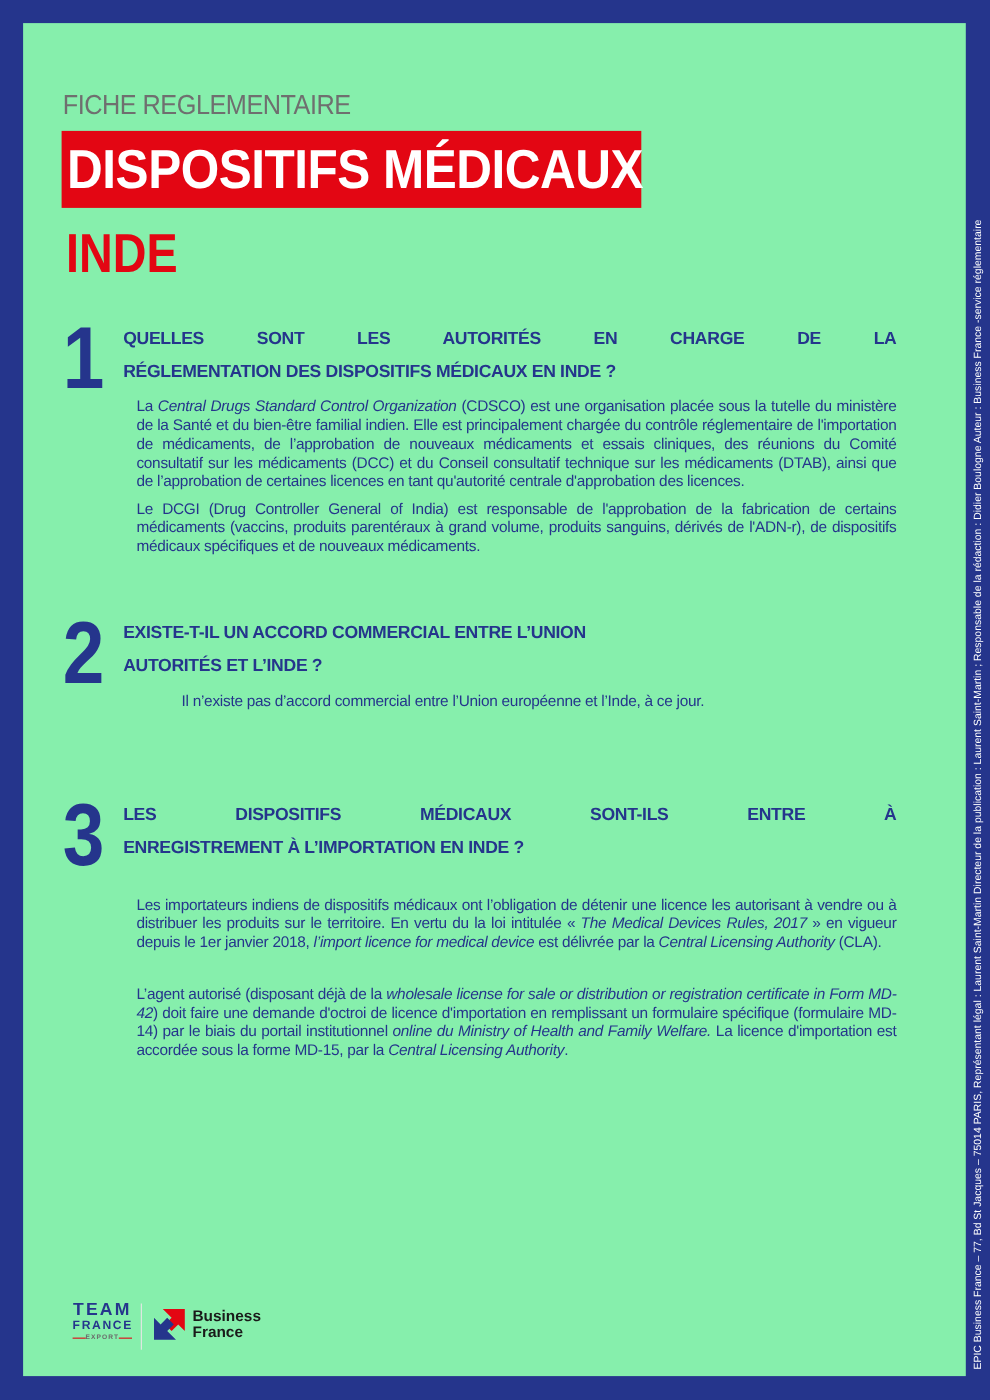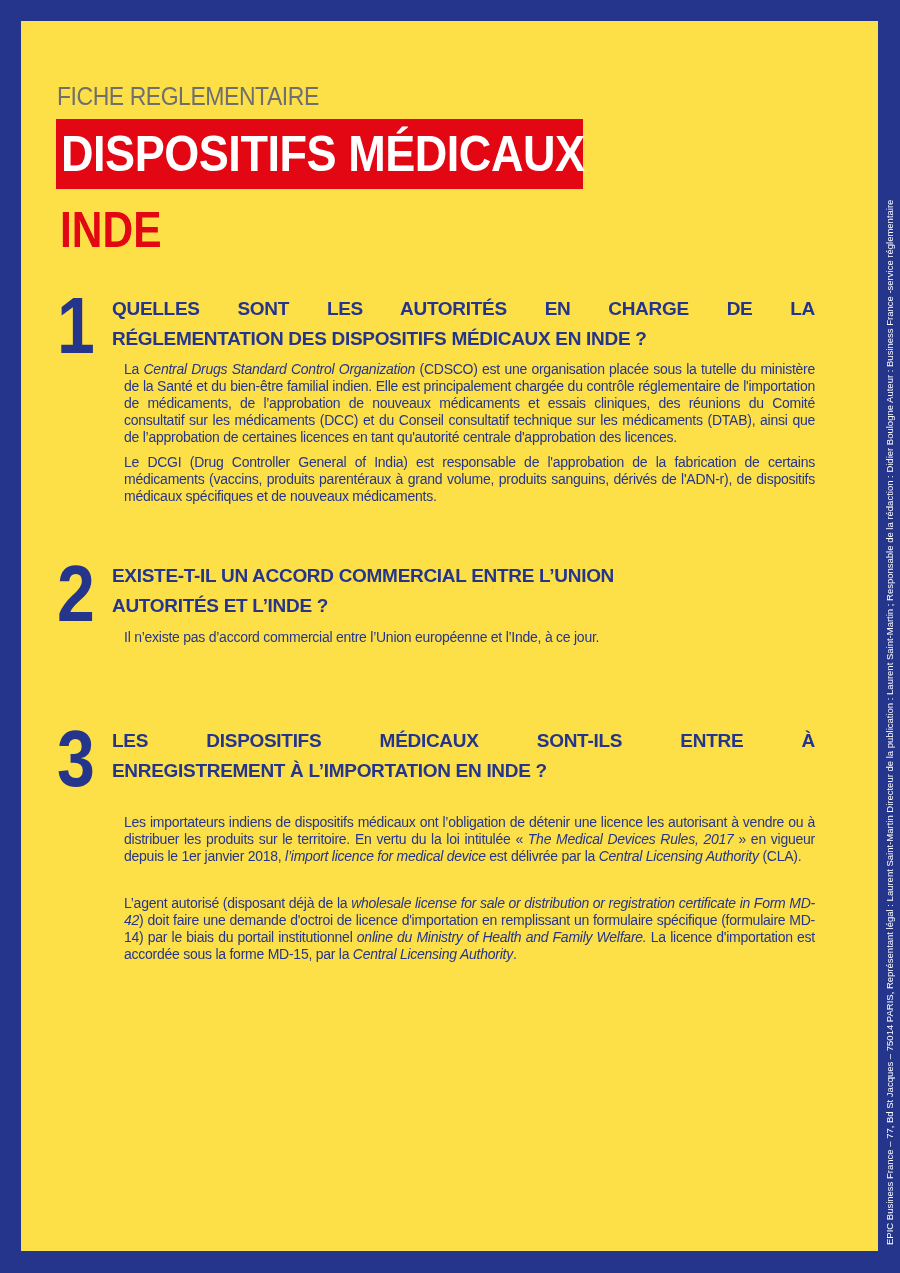--- a/index.html
+++ b/index.html
@@ -7,21 +7,21 @@
     width: 900px; height: 1273px;
     background: #25358c;
     position: relative;
     overflow: hidden;
     font-family: "Liberation Sans", sans-serif;
   }
   .page {
     position: absolute;
     left: 21px; top: 21px;
     width: 857px; height: 1230px;
-    background: #fde047;
+    background: #86efac;
   }
   .kicker {
     position: absolute;
     left: 36px; top: 61px;
     font-size: 25px;
     color: #6f6f6f;
     letter-spacing: -0.5px;
     transform: scaleX(0.92);
     transform-origin: left top;
   }
@@ -55,21 +55,21 @@
     left: 36px;
     font-size: 80px; font-weight: bold;
     color: #25358c;
     line-height: 1;
     transform: scaleX(0.85);
     transform-origin: left top;
   }
   .q {
     position: absolute;
     left: 91px; width: 703px;
-    font-size: 19px; font-weight: bold;
+    font-size: 16px; font-weight: bold;
     color: #25358c;
     line-height: 30px;
     text-align: justify;
     letter-spacing: -0.3px;
   }
   .q .line1 { display: block; text-align-last: justify; }
   .q .line2 { display: block; }
   .body-text {
     position: absolute;
     left: 103px; width: 691px;
@@ -144,32 +144,48 @@
       <p>Le DCGI (Drug Controller General of India) est responsable de l'approbation de la fabrication de certains médicaments (vaccins, produits parentéraux à grand volume, produits sanguins, dérivés de l'ADN-r), de dispositifs médicaux spécifiques et de nouveaux médicaments.</p>
     </div>
   </div>
 
   <div class="section" style="top:0;">
     <div class="num" style="top:533px;">2</div>
     <div class="q" style="top:540px;">
       <span class="line2">EXISTE-T-IL UN ACCORD COMMERCIAL ENTRE L’UNION</span>
       <span class="line2">AUTORITÉS ET L’INDE ?</span>
     </div>
-    <div class="body-text" style="top:608px;">
+    <div class="body-text" style="top:608px;margin-left:41px;">
       <p>Il n’existe pas d’accord commercial entre l’Union européenne et l’Inde, à ce jour.</p>
     </div>
   </div>
 
   <div class="section" style="top:0;">
     <div class="num" style="top:698px;">3</div>
     <div class="q" style="top:705px;">
       <span class="line1">LES DISPOSITIFS MÉDICAUX SONT-ILS ENTRE À</span>
       <span class="line2">ENREGISTREMENT À L’IMPORTATION EN INDE ?</span>
     </div>
     <div class="body-text" style="top:773px;margin-top:20px;">
       <p style="margin-bottom:30px;"><span>Les importateurs indiens de dispositifs médicaux ont l’obligation de détenir une licence les autorisant à vendre ou à distribuer les produits sur le territoire. En vertu du la loi intitulée « </span><i>The Medical Devices Rules, 2017</i><span> » en vigueur depuis le 1er janvier 2018, </span><i>l’import licence for medical device</i><span> est délivrée par la </span><i>Central Licensing Authority</i><span> (CLA).</span></p>
       <p><span>L’agent autorisé (disposant déjà de la </span><i>wholesale license for sale or distribution or registration certificate in Form MD-42</i><span>) doit faire une demande d'octroi de licence d'importation en remplissant un formulaire spécifique (formulaire MD-14) par le biais du portail institutionnel </span><i>online du Ministry of Health and Family Welfare.</i><span> La licence d'importation est accordée sous la forme MD-15, par la </span><i>Central Licensing Authority</i><span>.</span></p>
     </div>
   </div>
 
+  <div class="logos">
+    <div class="tfe">
+      <span class="t1">TEAM</span>
+      <span class="t2">FRANCE</span>
+      <span class="t3">EXPORT</span>
+    </div>
+    <div class="sep"></div>
+    <svg class="bf-mark" viewBox="0 0 32 32">
+      <path d="M10 2 H30 V22 L24 16 L18 22 L12 16 L18 10 Z" fill="#e30613"></path>
+      <path d="M22 30 H2 V10 L8 16 L14 10 L20 16 L14 22 Z" fill="#25358c"></path>
+    </svg>
+    <div class="bf-text">
+      <div>Business</div>
+      <div>France</div>
+    </div>
+  </div>
 </div>
 
 <div class="side-text">EPIC Business France – 77, Bd St Jacques – 75014 PARIS, Représentant légal : Laurent Saint-Martin Directeur de la publication : Laurent Saint-Martin ; Responsable de la rédaction : Didier Boulogne Auteur : Business France -service réglementaire</div>
 
 </body></html>

